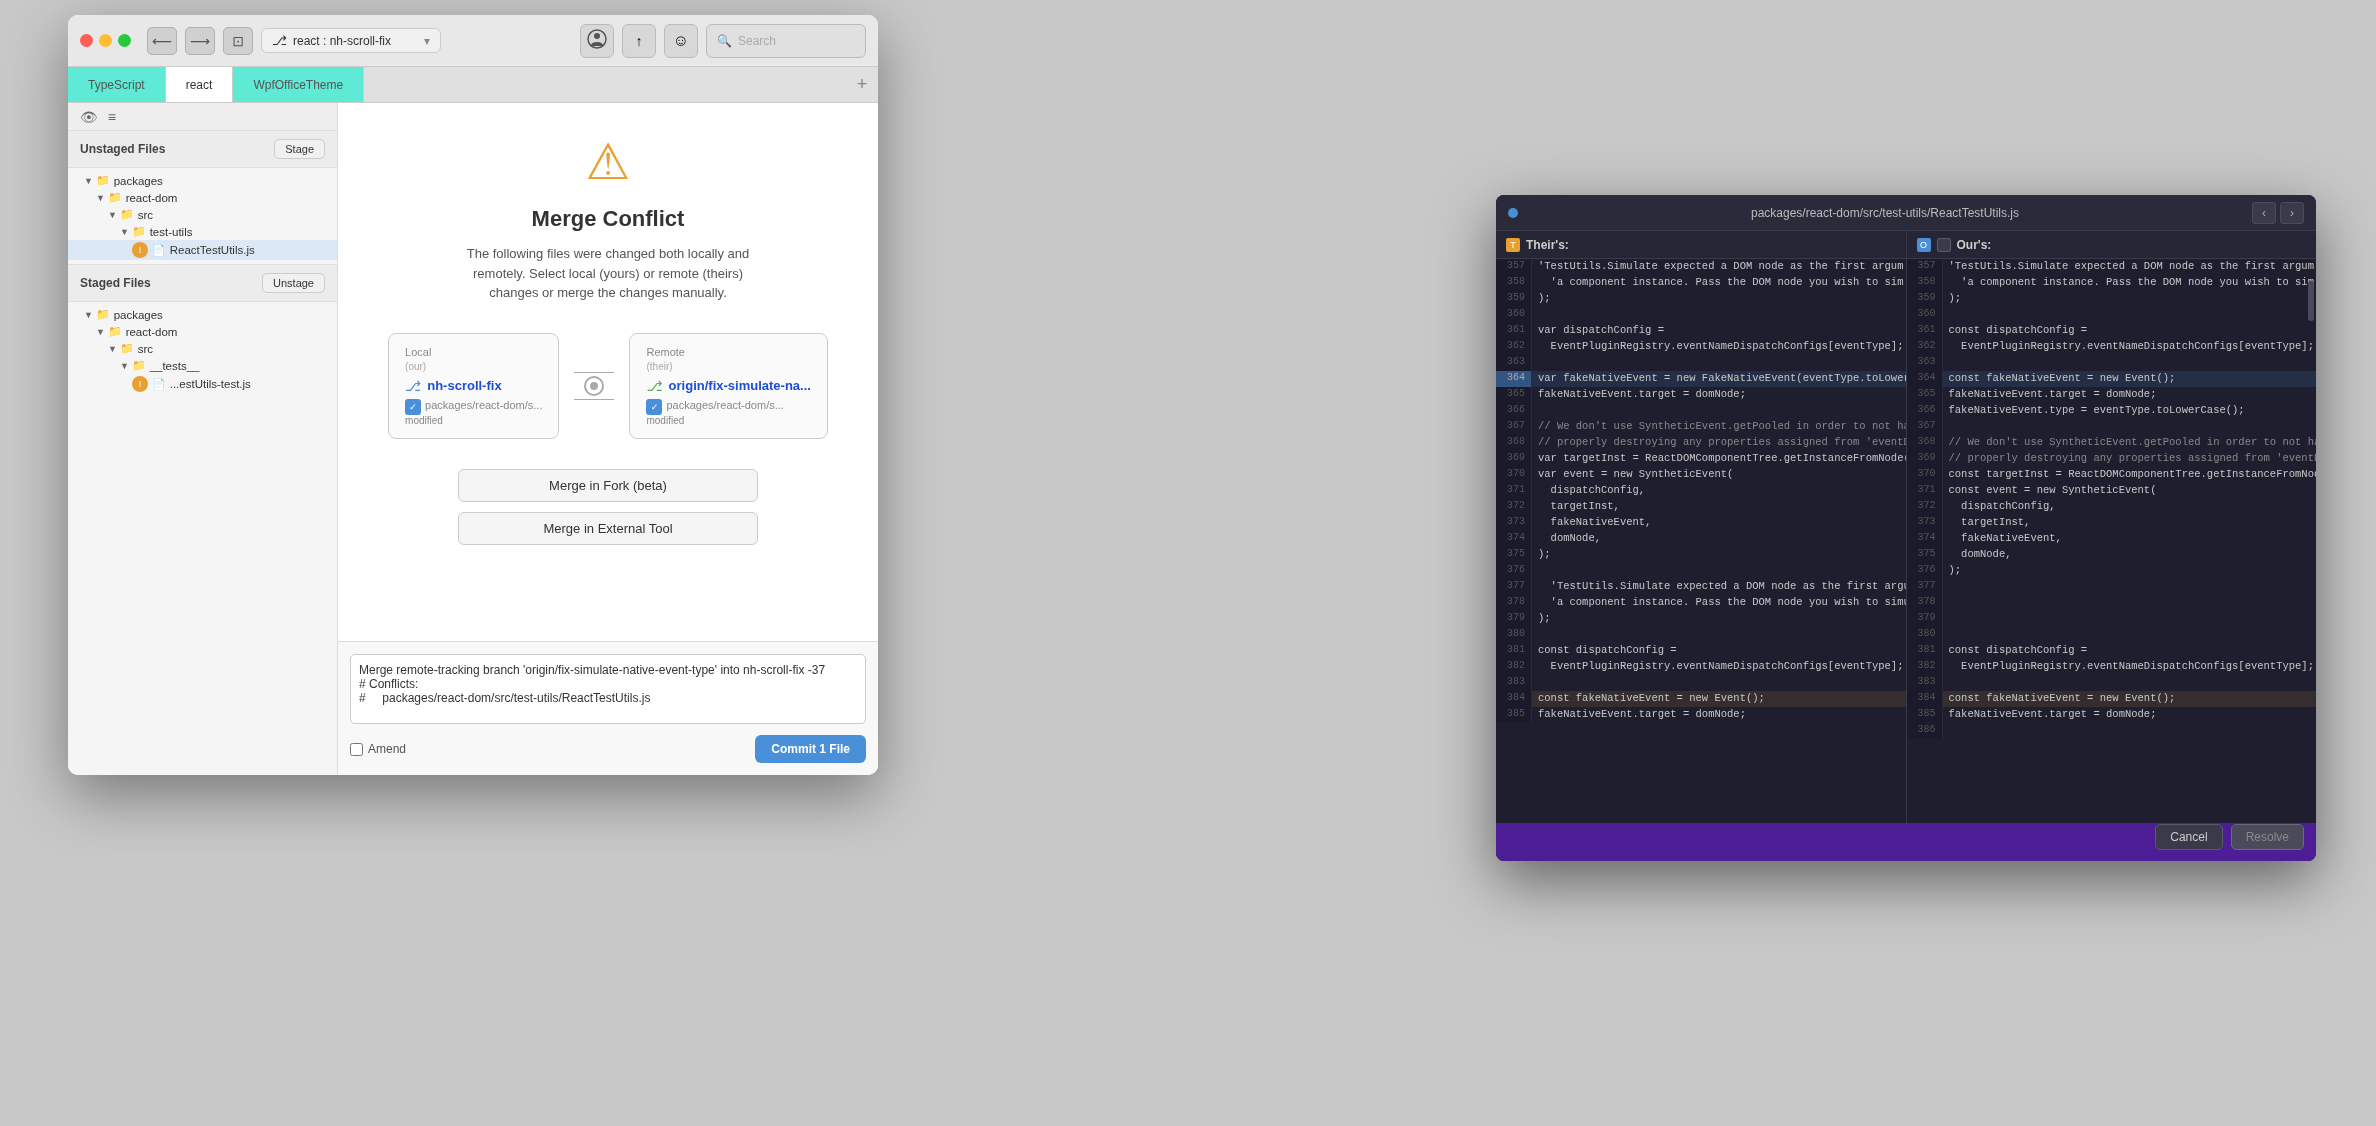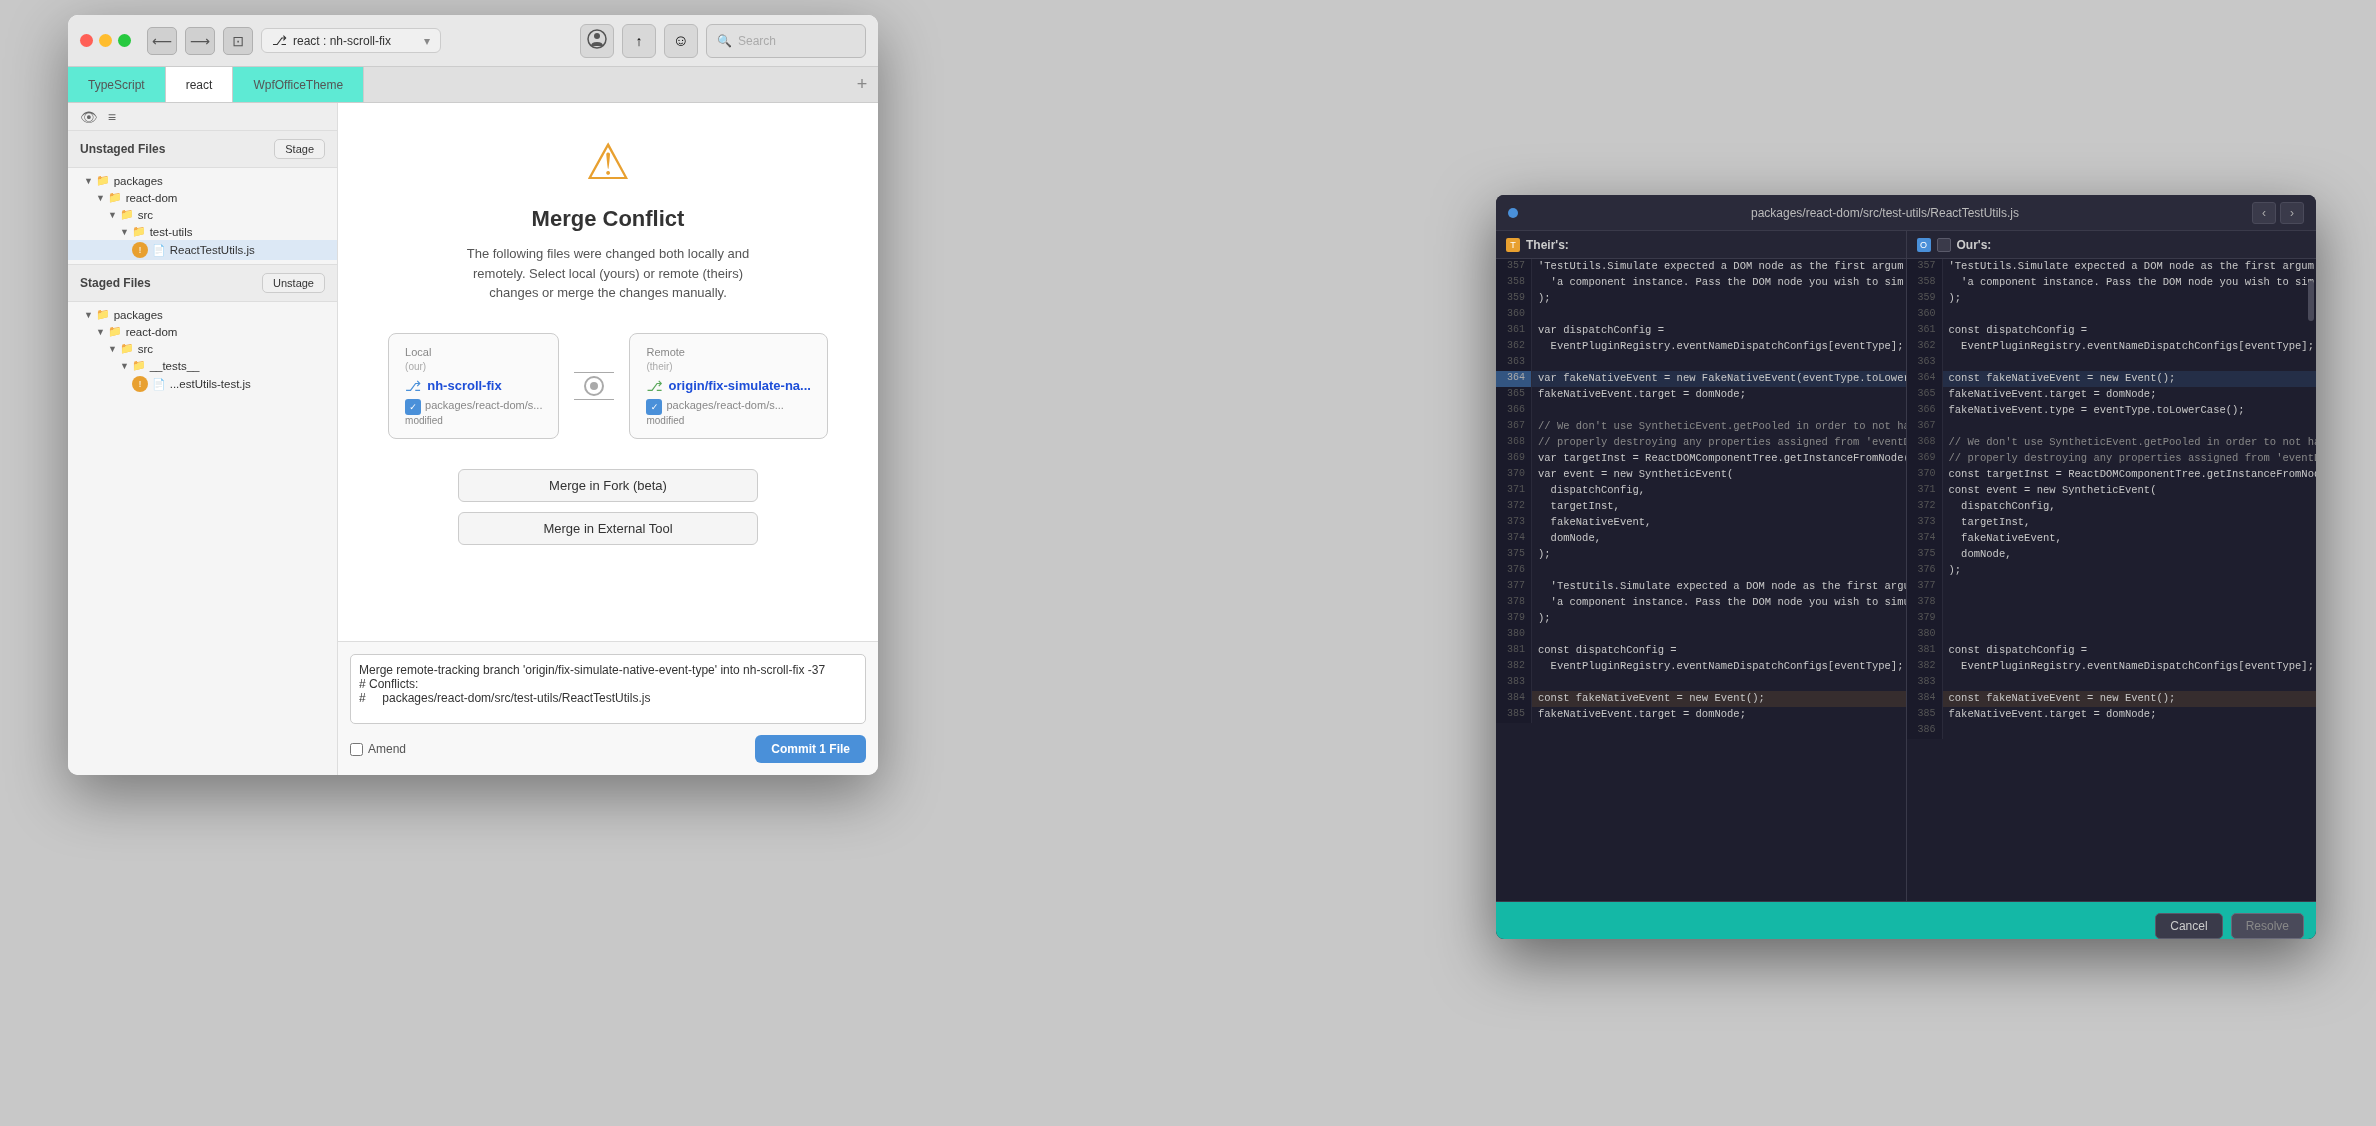--- a/index.html
+++ b/index.html
@@ -408,21 +408,21 @@
       cursor: pointer;
       margin-left: auto;
     }
 
     
     .diff-window {
       position: absolute;
       right: 60px;
       top: 195px;
       width: 820px;
-      height: 744px;
+      height: 666px;
       background: #1e1e2a;
       border-radius: 8px;
       box-shadow: 0 20px 60px rgba(0,0,0,0.5);
       overflow: hidden;
       display: flex;
       flex-direction: column;
     }
 
     .diff-title-bar {
       height: 36px;
@@ -568,23 +568,23 @@
       background: rgba(232, 160, 48, 0.12);
     }
 
     .diff-line-num.active-line {
       background: rgba(74, 144, 217, 0.4);
       color: #aaa;
     }
 
     .diff-footer {
       height: 38px;
-      background: #14b8a6;
-      display: flex;
-      align-items: flex-end;
+      background: #4c1d95;
+      display: flex;
+      align-items: flex-start;
       justify-content: flex-end;
       padding: 0 12px;
       gap: 8px;
       border-top: 1px solid #3a3a4a;
       flex-shrink: 0;
     }
 
     .cancel-btn {
       background: #3a3a4a;
       border: 1px solid #5a5a6a;

